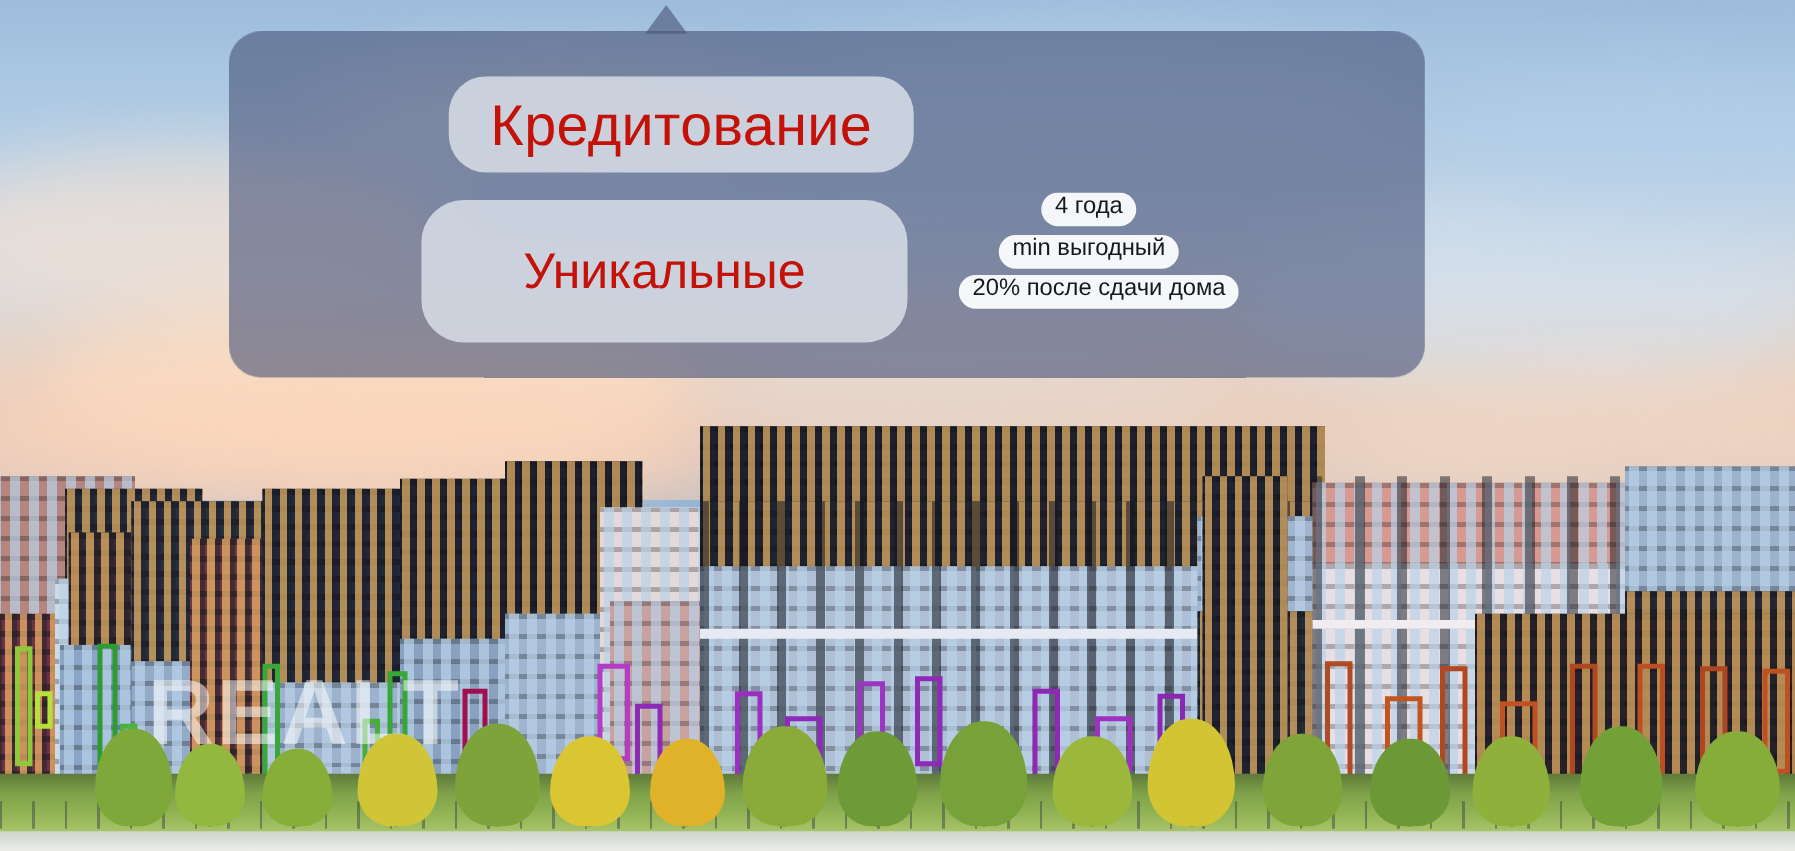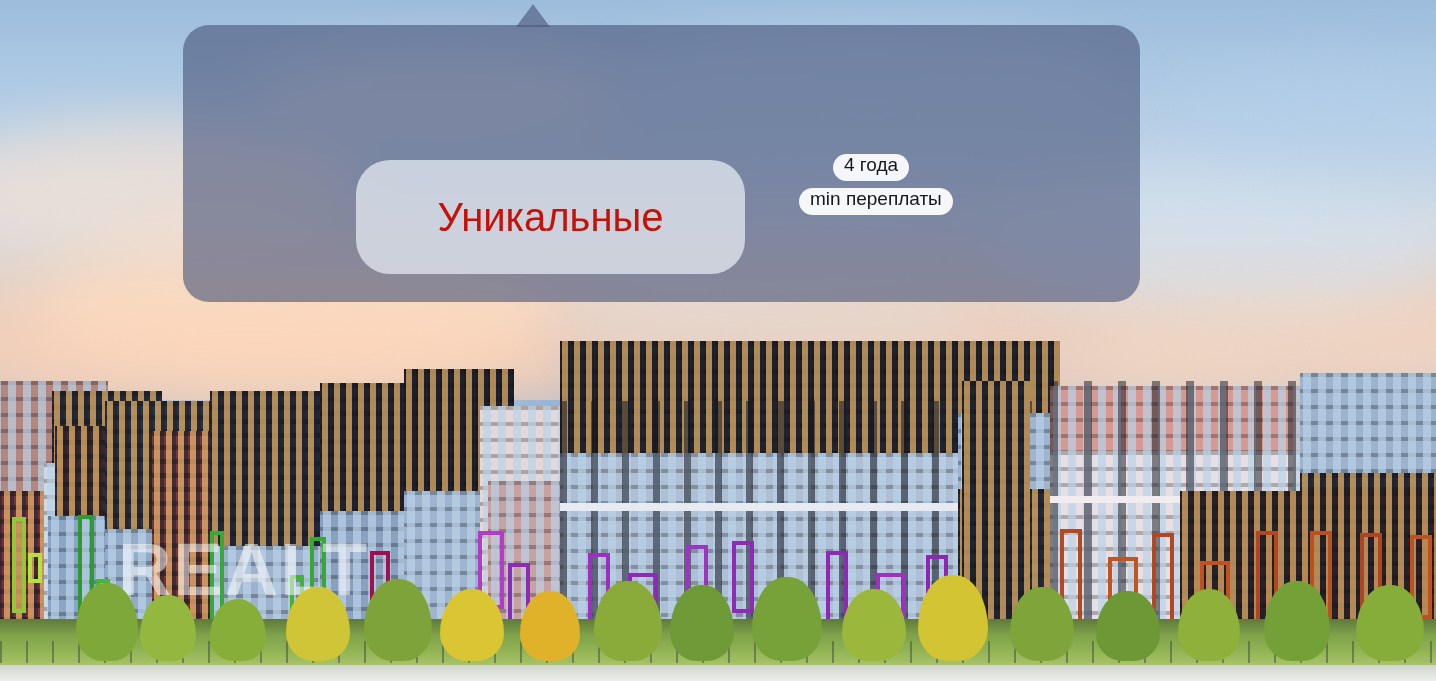--- a/index.html
+++ b/index.html
@@ -189,21 +189,21 @@
   }
   #pill-credit {
     left: 359px;
     top: 61px;
     width: 372px;
     height: 77px;
     font-size: 46px;
     letter-spacing: .3px;
   }
   #pill-terms {
-    left: 356px;
+    left: 337px;
     top: 160px;
     width: 389px;
     height: 114px;
     font-size: 40px;
     line-height: 1.12;
     flex-direction: column;
     border-radius: 34px;
   }
 
   
@@ -384,26 +384,32 @@
     <div class="tree" style="left:1178px; width:62px; height:72px; background:#8fb03a;"></div>
     <div class="trunk" style="left:1296px; height:42px;"></div>
     <div class="tree" style="left:1264px; width:66px; height:80px; background:#74a038;"></div>
     <div class="trunk" style="left:1388px; height:40px;"></div>
     <div class="tree" style="left:1356px; width:68px; height:76px; background:#86ac3a;"></div>
   </div>
 
   <div class="panel"></div>
   <div class="panel-tail"></div>
 
+  <div class="pill-head" id="pill-credit">
+    <span>Кредитование</span>
+  </div>
 
   <div class="pill-head" id="pill-terms">
     <span>Уникальные</span>
   </div>
 
   <div class="pill-small" id="fact-0">
     <span>4 года</span>
   </div>
   <div class="pill-small" id="fact-1">
-    <span>min переплаты</span>
+    <span>min выгодный</span>
+  </div>
+  <div class="pill-small" id="fact-2">
+    <span>20% после сдачи дома</span>
   </div>
 
 
 </div>
 
 </body></html>

